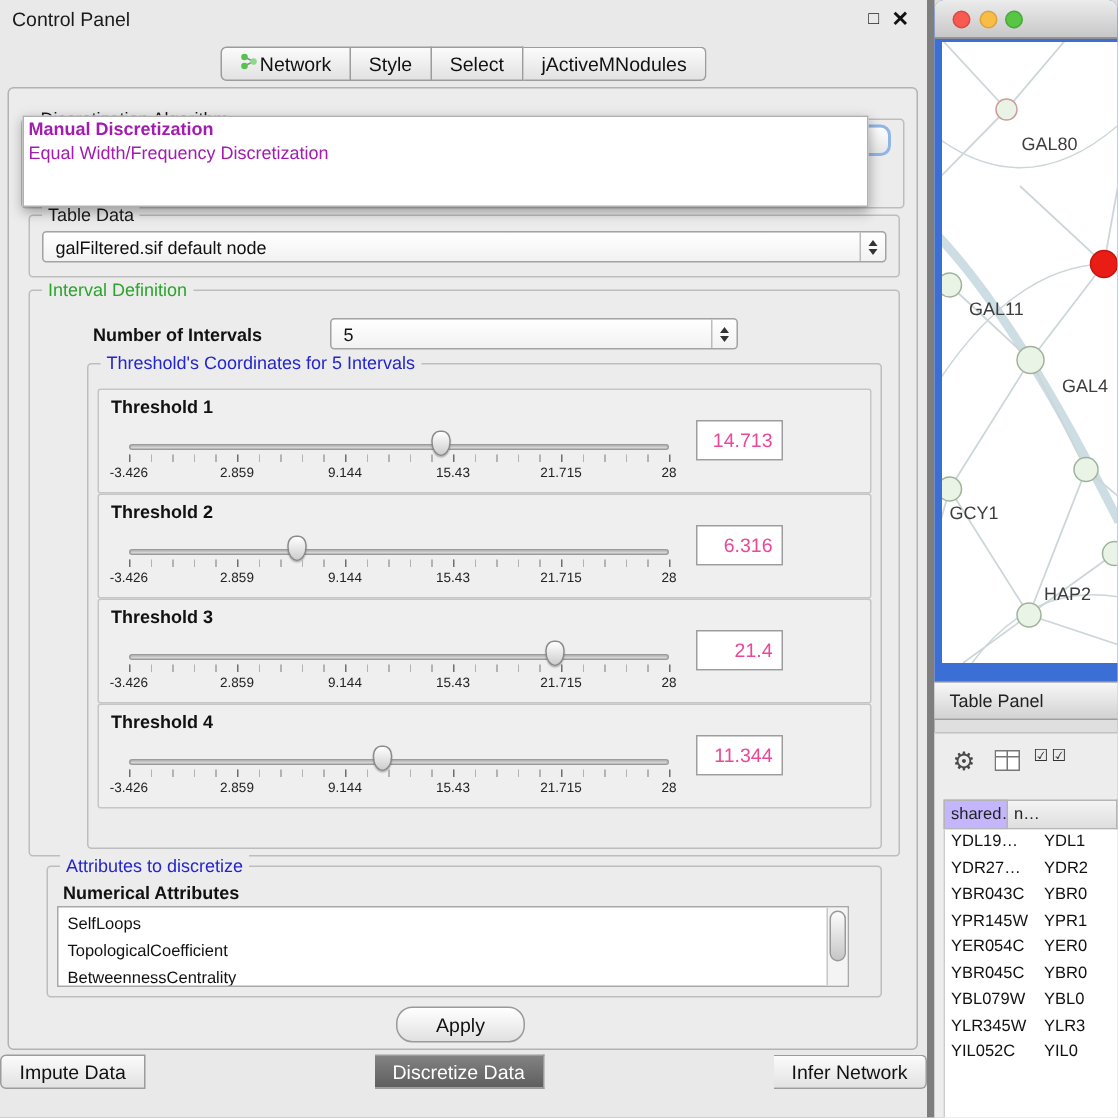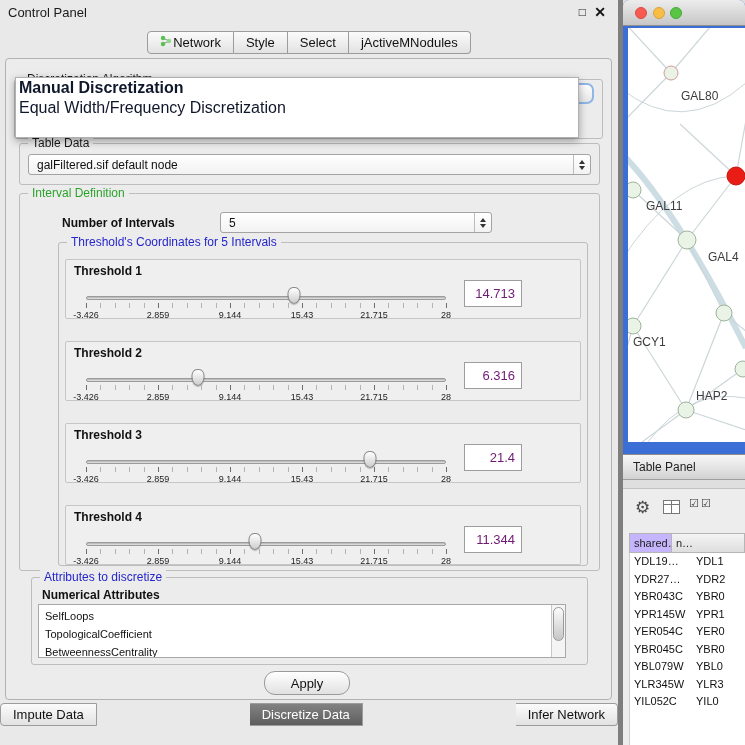--- a/index.html
+++ b/index.html
@@ -28,56 +28,56 @@
   .grouplabel.blue{color:#2525cc}
 
   
   #grp-algo{left:8px;top:20px;width:589px;height:60px}
   #combo-stub{position:absolute;left:552px;top:24px;width:36px;height:21px;z-index:5;
               background:linear-gradient(#fefefe,#e6e6e6);border:2px solid #8fb6e6;border-radius:7px;
               display:flex;flex-direction:column;align-items:center;justify-content:center;gap:2px}
   #algo-popup{position:absolute;left:9px;top:18px;width:564px;height:61px;z-index:10;background:#fff;
               border:1px solid #b0b0b0;box-shadow:0 3px 8px rgba(0,0,0,.35)}
   .algo-placeholder{text-align:center;color:#b3b3b3;font-size:12px;padding-top:5px;height:24px}
-  .algo-option{font-size:16px;color:#0f172a;padding:1px 3px;white-space:nowrap}
+  .algo-option{font-size:12px;color:#a21caf;padding:1px 3px;white-space:nowrap}
   .algo-option.bold{font-weight:bold}
 
   
   .combo{position:absolute;background:linear-gradient(#ffffff,#f2f2f2);border:1px solid #a3a3a3;border-radius:3px;
          font-size:12px;color:#111;display:flex;align-items:center;padding-left:8px}
   .stepperbox{position:absolute;right:0;top:0;bottom:0;width:17px;border-left:1px solid #bcbcbc;
               display:flex;flex-direction:column;align-items:center;justify-content:center;gap:2px}
   .tri-up{width:0;height:0;border-left:3.5px solid transparent;border-right:3.5px solid transparent;border-bottom:4.5px solid #333}
   .tri-down{width:0;height:0;border-left:3.5px solid transparent;border-right:3.5px solid transparent;border-top:4.5px solid #333}
 
   #grp-tabledata{left:13px;top:84px;width:581px;height:42px}
   #combo-tabledata{left:8px;top:10px;width:563px;height:21px}
 
   #grp-interval{left:13px;top:134px;width:581px;height:378px}
   #lbl-numintervals{position:absolute;left:42px;top:22px;font-size:12px;font-weight:bold;color:#111}
   #combo-numintervals{left:200px;top:18px;width:272px;height:21px}
 
   #grp-thresholds{left:38px;top:48px;width:530px;height:324px}
   #thresholds{position:absolute;left:6px;top:16px;width:516px}
 
-  .threshold-box{position:relative;height:60px;margin-bottom:22px;background:#efefef;border:1px solid #c6c6c6;border-radius:2px}
+  .threshold-box{position:relative;height:70px;margin-bottom:0;background:#efefef;border:1px solid #c6c6c6;border-radius:2px}
   .th-title{position:absolute;left:8px;top:4px;font-weight:bold;font-size:12px;color:#111}
   .slider{position:absolute;left:20px;top:24px;width:360px;height:42px}
   .track{position:absolute;left:0;right:0;top:12px;height:4px;background:#dcdcdc;border:1px solid #9b9b9b;border-radius:2px;
          box-shadow:inset 0 1px 1px rgba(0,0,0,.15)}
   .handle{position:absolute;top:3px;width:13px;height:17px;transform:translateX(-50%);
           background:linear-gradient(#ffffff,#cdcdcd);border:1px solid #8a8a8a;
           border-radius:6px 6px 7px 7px / 7px 7px 10px 10px;box-shadow:0 1px 1px rgba(0,0,0,.25)}
   .ticks{position:absolute;left:0;right:0;top:19px;height:5px;
          background:repeating-linear-gradient(to right,#b3b3b3 0 1px,transparent 1px 4%)}
   .majortick{position:absolute;top:0;width:1px;height:5px;background:#6e6e6e}
   .scale{position:absolute;left:0;right:0;top:26px;height:10px}
   .scalelabel{position:absolute;top:0;transform:translateX(-50%);font-size:9px;color:#222;white-space:nowrap}
   .value-box{position:absolute;left:398px;top:20px;width:58px;height:27px;background:#fff;border:1px solid #9d9d9d;
-             font-size:13px;color:#701a75;text-align:right;line-height:25px;padding-right:6px}
+             font-size:13px;color:#ec4899;text-align:right;line-height:25px;padding-right:6px}
 
   #grp-attrs{left:25px;top:518px;width:557px;height:88px}
   #lbl-numattrs{position:absolute;left:10px;top:10px;font-size:12px;font-weight:bold;color:#111}
   #attr-list{position:absolute;left:6px;top:26px;width:528px;height:54px;background:#fff;border:1px solid #a8a8a8;overflow:hidden;padding:2px 18px 0 6px}
   .attr-item{font-size:11px;line-height:18px;color:#111;white-space:nowrap}
   #attr-scroll{position:absolute;right:0;top:0;bottom:0;width:14px;background:#f4f4f4;border-left:1px solid #c8c8c8}
   #attr-thumb{position:absolute;left:1px;right:1px;top:2px;height:34px;background:linear-gradient(#fcfcfc,#c6c6c6);
               border:1px solid #999;border-radius:6px}
 
   #apply-btn{position:absolute;left:258px;top:612px;width:86px;height:24px;border-radius:11px;

